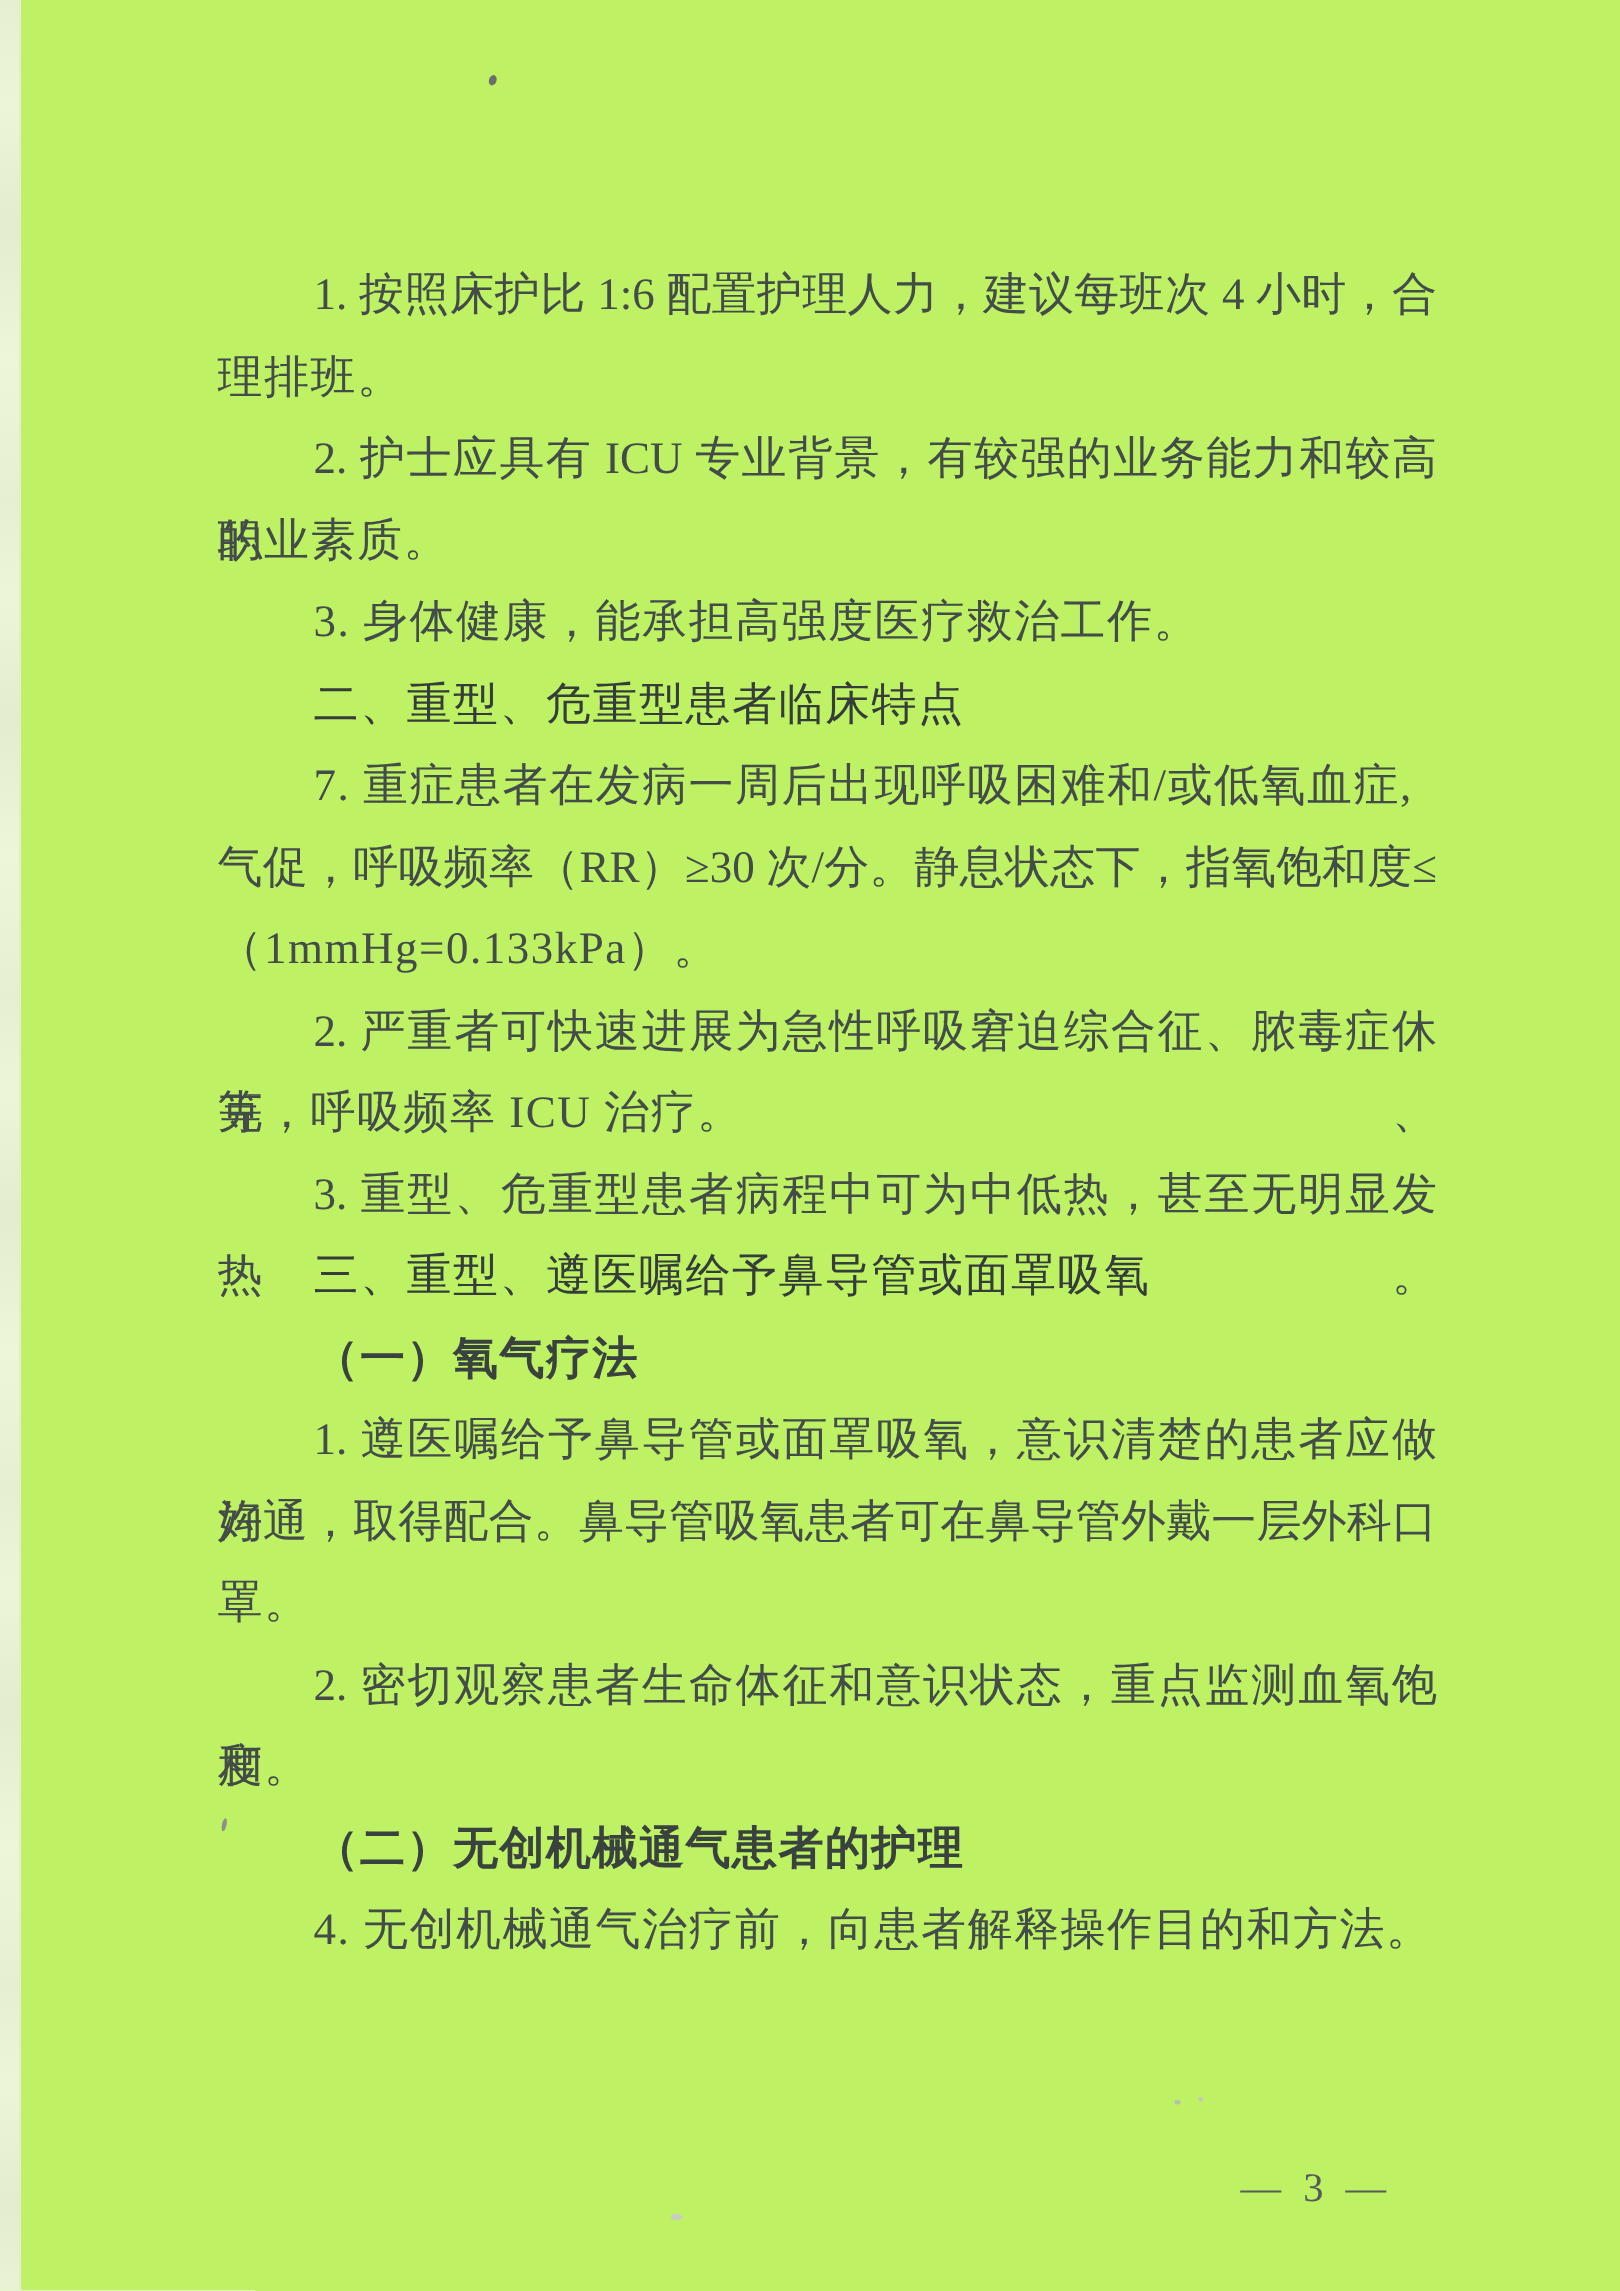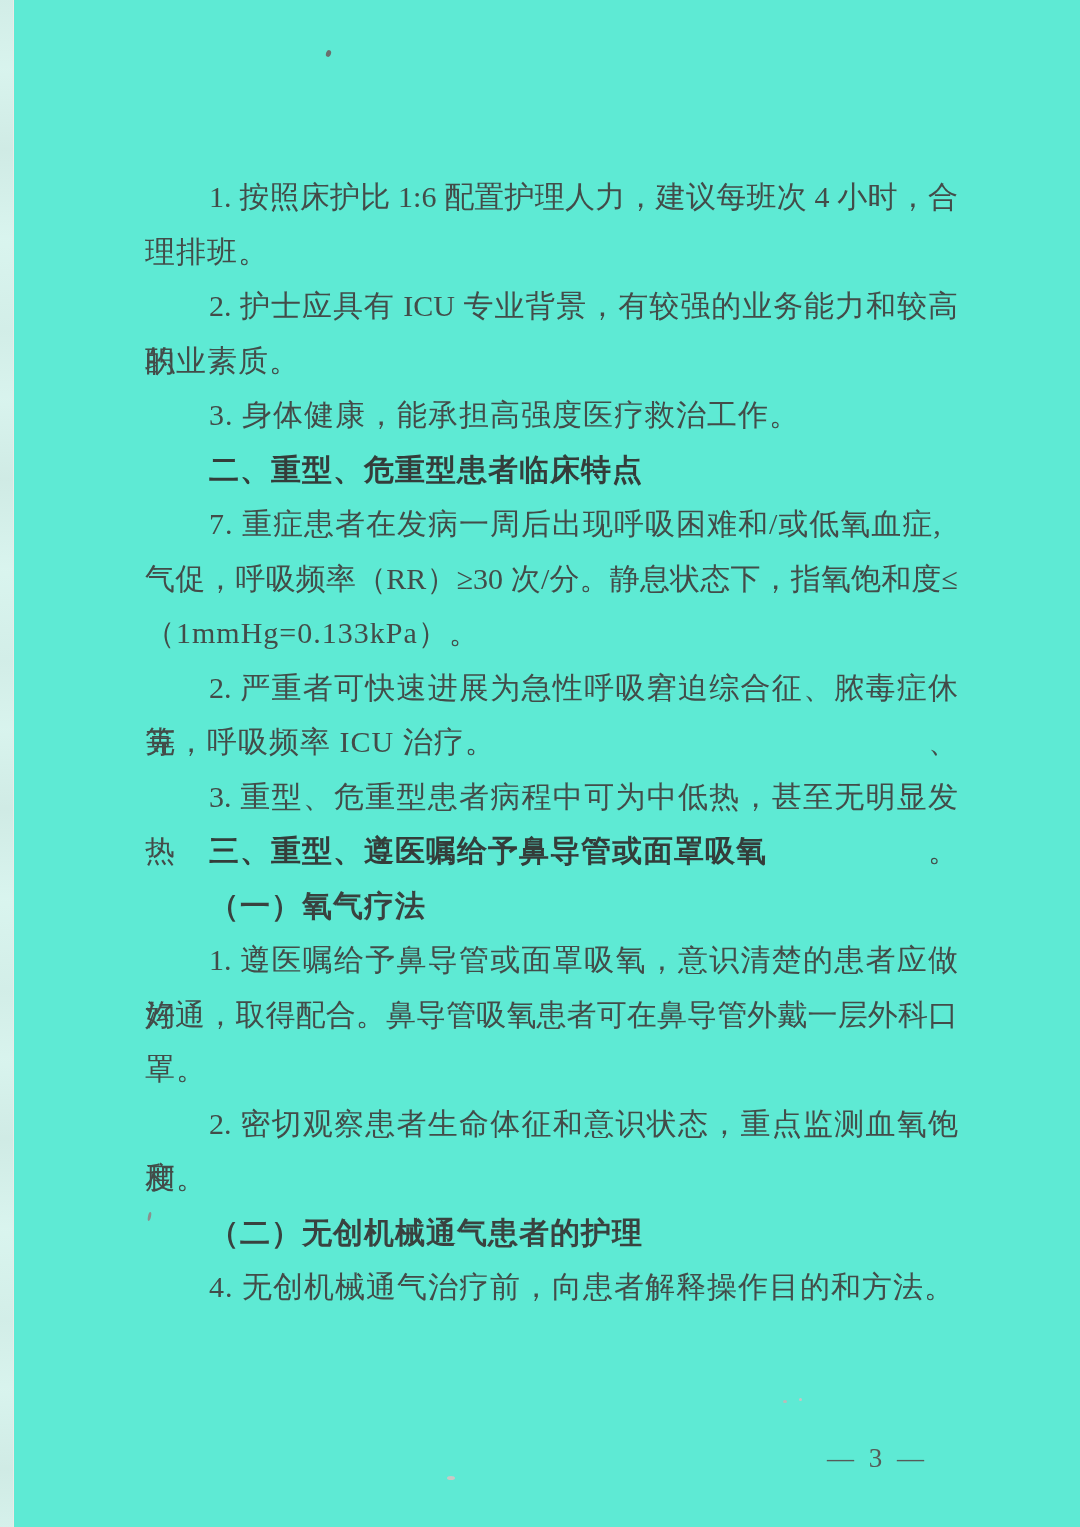--- a/index.html
+++ b/index.html
@@ -4,21 +4,21 @@
 <style>
   html, body {
     margin: 0;
     padding: 0;
     background: #fbfaf8;
   }
   .page {
     position: relative;
     width: 1080px;
     height: 1527px;
-    background: #5eead4;
+    background: #bef264;
     overflow: hidden;
     font-family: "Liberation Serif", "DejaVu Serif", serif;
   }
   
   .scan-edge {
     position: absolute;
     left: 0; top: 0;
     width: 13px; height: 100%;
     background: repeating-linear-gradient(
       180deg,
@@ -50,21 +50,21 @@
   }
   .line.ind { text-indent: 64px; }
   .line.fill {
     white-space: normal;
     letter-spacing: 0;
     text-align: justify;
     text-align-last: justify;
   }
   .line.heading {
     font-family: "Liberation Sans", "DejaVu Sans", sans-serif;
-    font-weight: 700;
+    font-weight: 400;
     color: #343d3a;
     letter-spacing: 1px;
   }
   .line.subheading {
     font-weight: 700;
     color: #39423f;
     letter-spacing: 1px;
   }
   .page-number {
     position: absolute;

